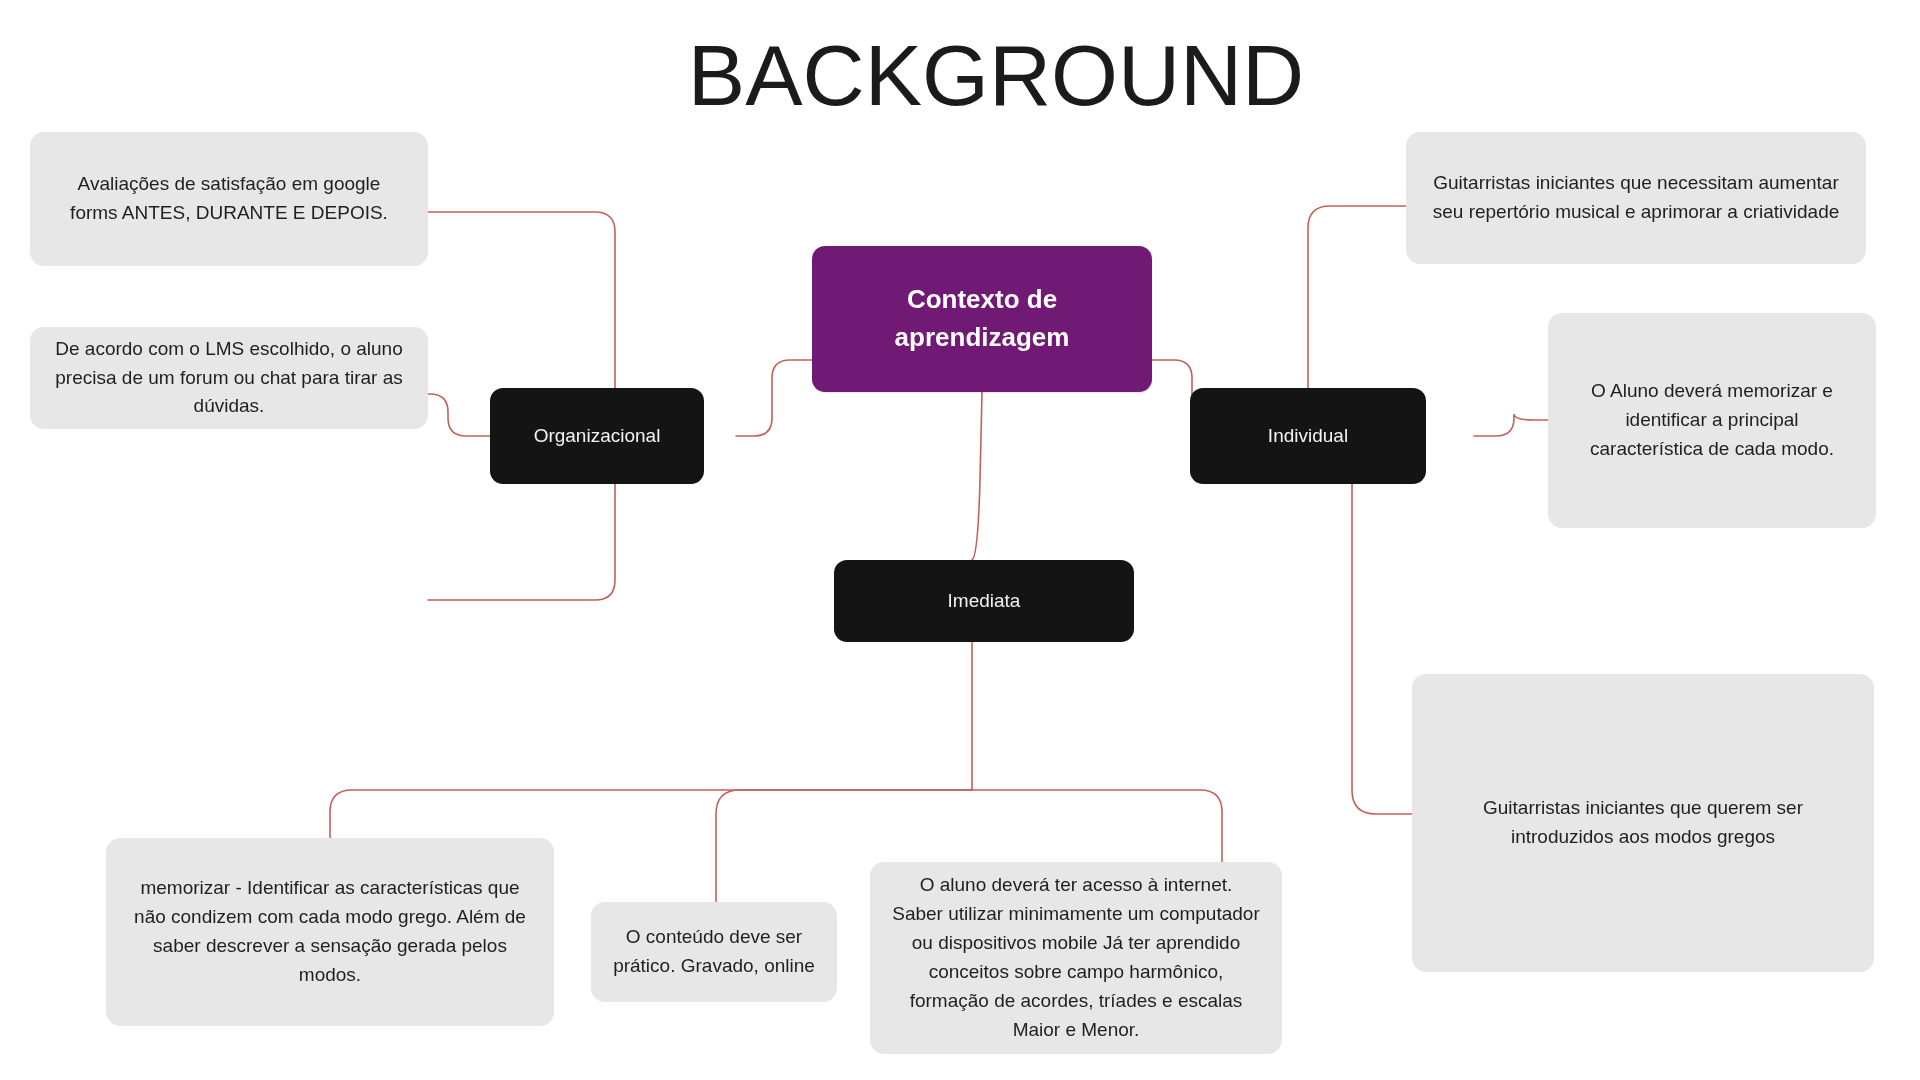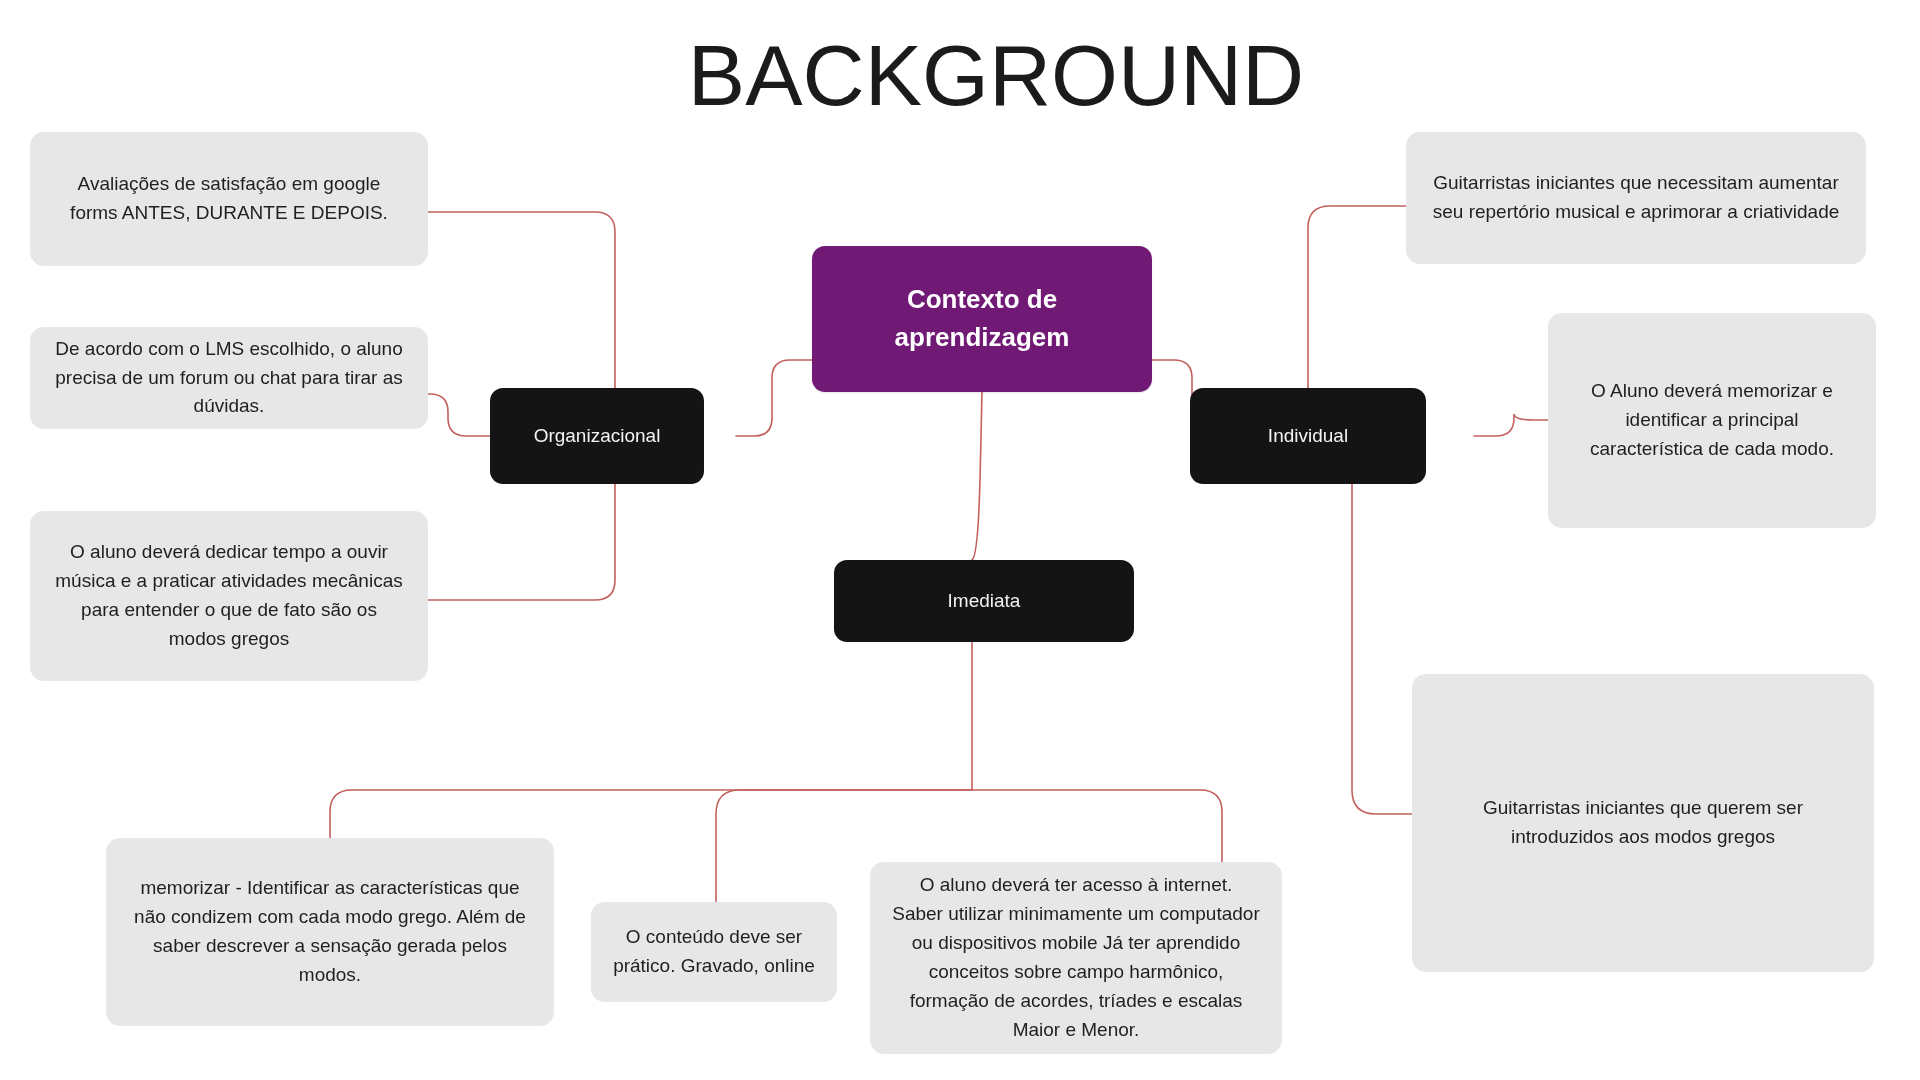--- a/index.html
+++ b/index.html
@@ -134,23 +134,20 @@
   </div>
 
   <div class="node node-leaf" style="left:30px; top:132px; width:398px; height:134px;">
     <span>Avaliações de satisfação em google forms ANTES, DURANTE E DEPOIS.</span>
   </div>
 
   <div class="node node-leaf" style="left:30px; top:327px; width:398px; height:102px;">
     <span>De acordo com o LMS escolhido, o aluno precisa de um forum ou chat para tirar as dúvidas.</span>
   </div>
 
-  <div class="node node-leaf" style="left:30px; top:511px; width:398px; height:170px;">
-    <span>O aluno deverá dedicar tempo a ouvir música e a praticar atividades mecânicas para entender o que de fato são os modos gregos</span>
-  </div>
 
   <div class="node node-leaf" style="left:1406px; top:132px; width:460px; height:132px;">
     <span>Guitarristas iniciantes que necessitam aumentar seu repertório musical e aprimorar a criatividade</span>
   </div>
 
   <div class="node node-leaf" style="left:1548px; top:313px; width:328px; height:215px;justify-content:flex-end;">
     <span>O Aluno deverá memorizar e identificar a principal característica de cada modo.</span>
   </div>
 
   <div class="node node-leaf" style="left:1412px; top:674px; width:462px; height:298px;">

